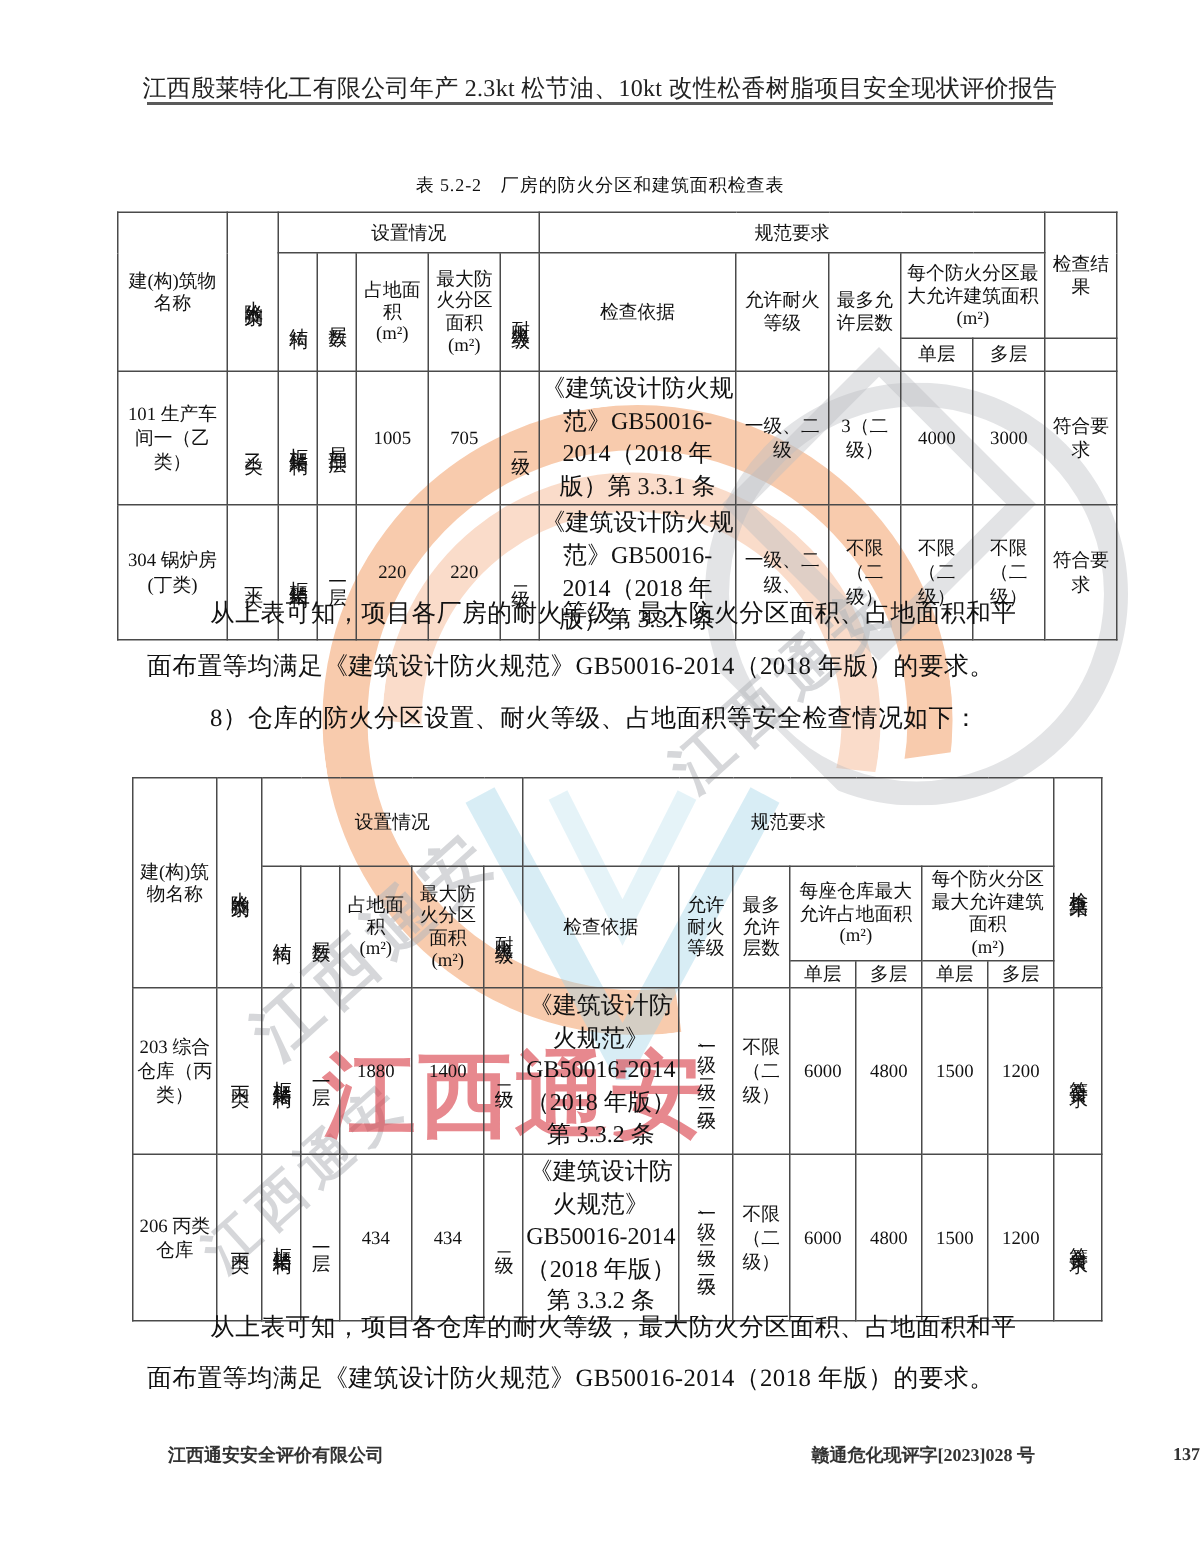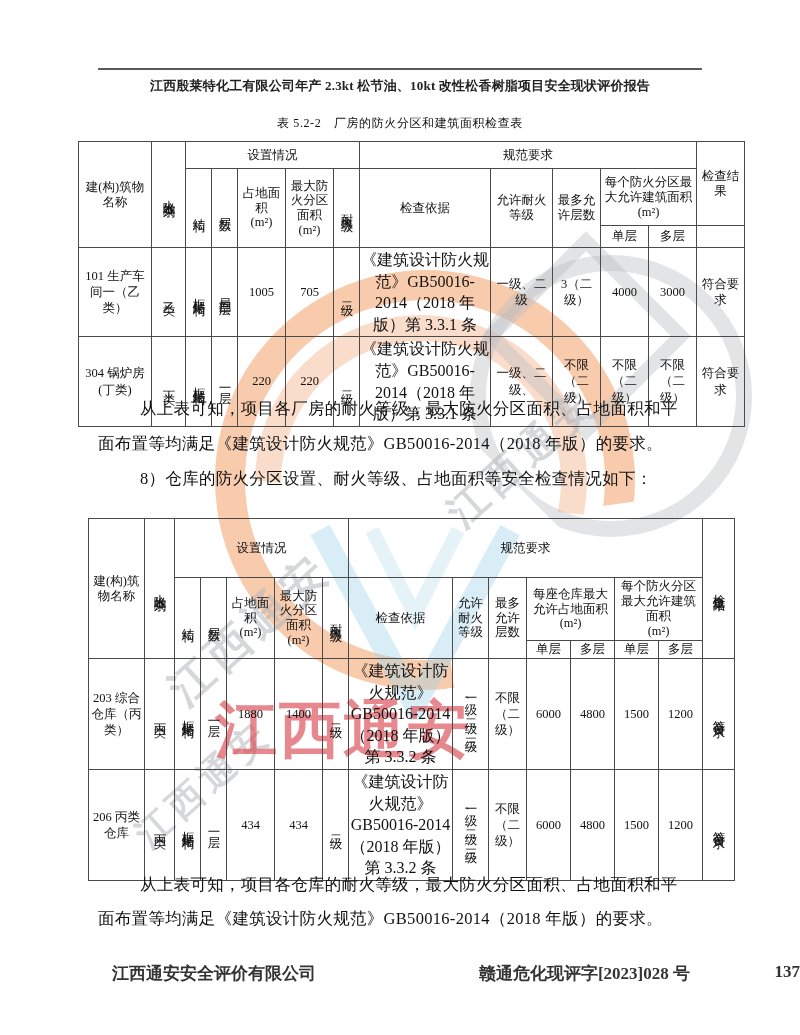--- a/index.html
+++ b/index.html
@@ -115,25 +115,24 @@
     inset: 0;
     z-index: 2;
   }
 
   .doc-header {
     position: absolute;
     top: 49px;
     left: 0;
     width: 800px;
     text-align: center;
-    font-size: 13px;
+    font-size: 16px;
     letter-spacing: 0.2px;
-    font-weight: bold;
+    font-weight: normal;
     color: #222;
-    margin-top: 28px;
   }
   .header-rule {
     position: absolute;
     top: 68px;
     left: 98px;
     width: 604px;
     height: 1.5px;
     background: #5a5a5a;
     z-index: 2;
   }
@@ -184,21 +183,21 @@
   .fs-hdr { font-size: 12.5px; line-height: 1.18; }
   .fs-cell { font-size: 12.5px; line-height: 1.3; }
   .fs-ref { font-size: 16px; line-height: 1.35; }
 
   .footer {
     position: absolute;
     top: 962px;
     left: 0;
     width: 800px;
     height: 20px;
-    font-size: 17px;
+    font-size: 12px;
     font-weight: bold;
     color: #333;
   }
   .footer .f-left { position: absolute; left: 112px; top: 0; }
   .footer .f-center { position: absolute; left: 0; width: 800px; text-align: right; top: 0; font-weight: bold;}
   .footer .f-right { position: absolute; right: 110px; top: 0; }
 </style>
 </head>
 <body>
 

